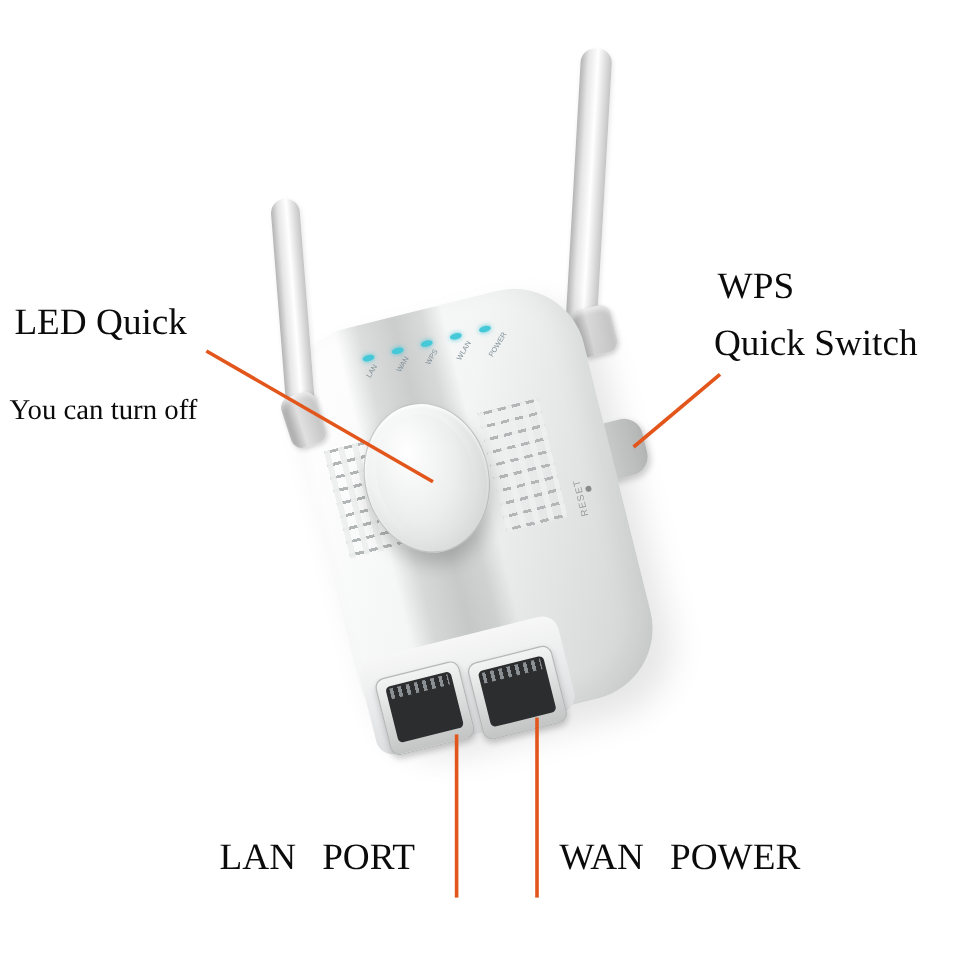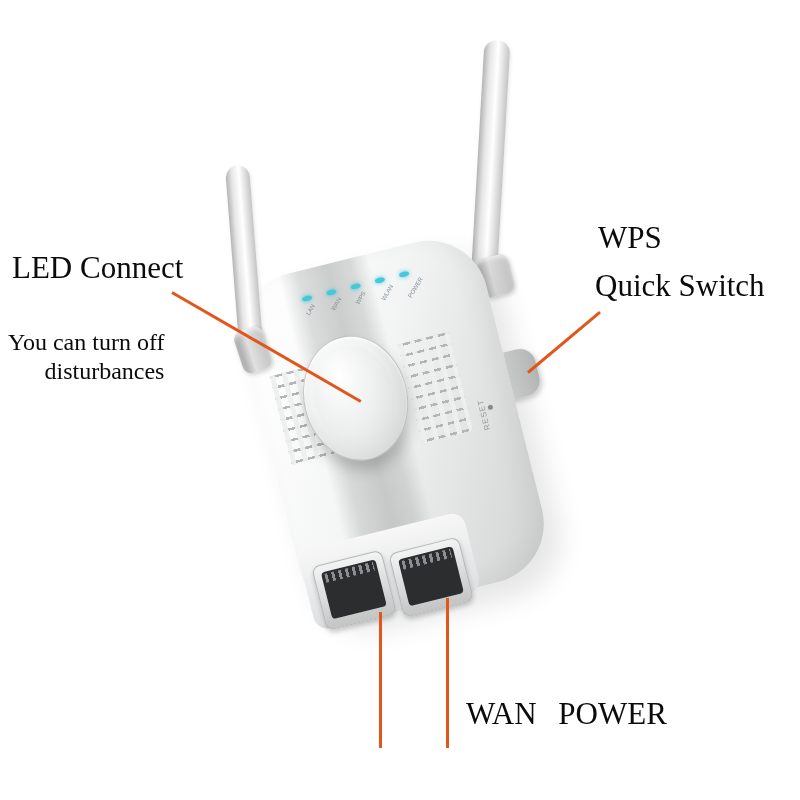--- a/index.html
+++ b/index.html
@@ -173,24 +173,24 @@
   </div>
 
   <div class="antenna antenna-left"></div>
   <div class="hinge hinge-left"></div>
 
   <div class="leader leader-led"></div>
   <div class="leader leader-wps"></div>
   <div class="leader leader-lan"></div>
   <div class="leader leader-wan"></div>
 
-  <div class="label-title label-led-switch">LED Connect</div>
+  <div class="label-title label-led-switch">LED Quick</div>
 
   <div class="label-desc">
     <div>You can turn off</div>
-    <div>disturbances</div>
   </div>
 
   <div class="label-title label-wps-title">WPS</div>
   <div class="label-title label-wps-sub">Quick Switch</div>
 
+  <div class="label-title label-lan">LAN PORT</div>
   <div class="label-title label-wan">WAN POWER</div>
 </div>
 
 </body></html>

